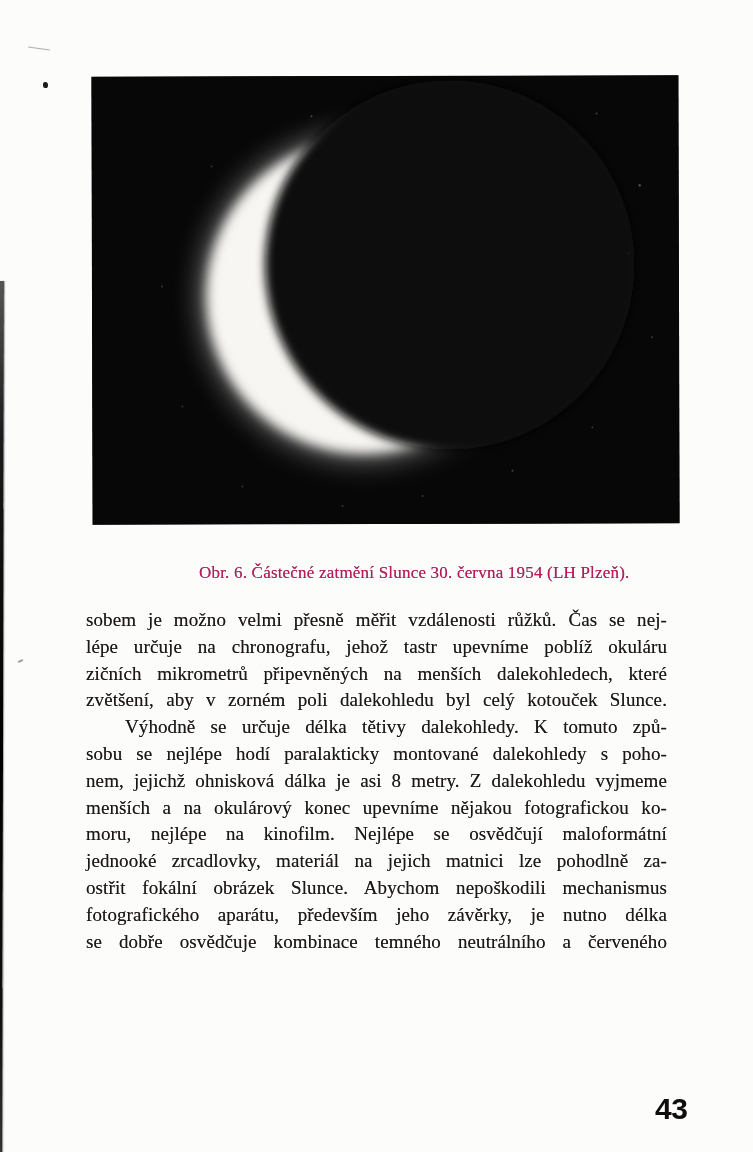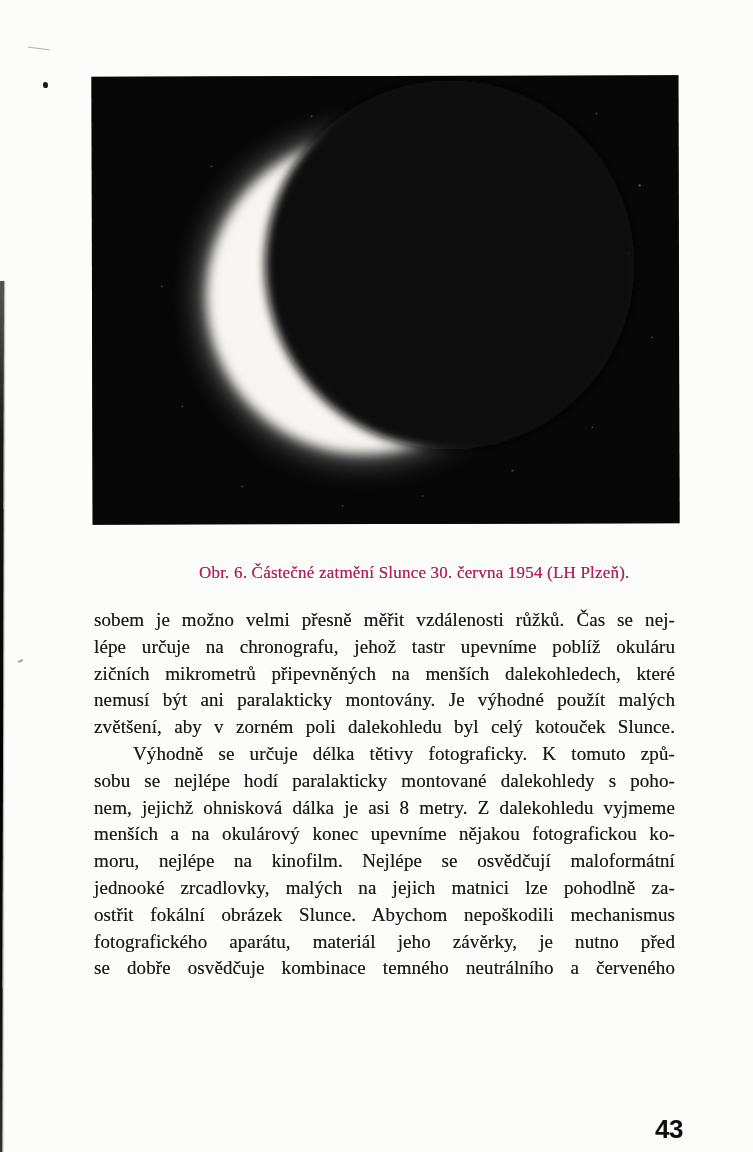--- a/index.html
+++ b/index.html
@@ -34,35 +34,33 @@
   
   .text-block {
     position: absolute;
     left: 86px; top: 607px;
     width: 581px;
     font-size: 19px;
     line-height: 26.8px;
     letter-spacing: 0.1px;
     color: #1b1816;
     text-shadow: 0 0 0.45px rgba(20,16,12,0.6);
-    margin-left: 8px;
   }
   .line { text-align: justify; text-align-last: justify; }
   .line.indent { padding-left: 39px; }
   
   .folio {
     position: absolute;
     left: 655px; top: 1092px;
     width: 24px;
     font-family: "Liberation Sans", sans-serif;
     font-weight: 700;
-    font-size: 26px;
+    font-size: 30px;
     letter-spacing: -0.5px;
     color: #100e0c;
-    margin-top: 22px;
   }
   
   .edge-line {
     position: absolute;
     left: 0; top: 281px;
     width: 4px; height: 871px;
     background: linear-gradient(180deg, #555 0%, #1a1a1a 18%, #000 55%, #111 85%, #333 100%);
     box-shadow: 1px 0 1.2px rgba(0,0,0,0.35);
     transform: rotate(0.12deg);
     transform-origin: top left;
@@ -139,30 +137,29 @@
     </g>
   </svg>
 </div>
 
 <div class="caption">Obr. 6. Částečné zatmění Slunce 30. června 1954 (LH Plzeň).</div>
 
 <div class="text-block">
     <div class="line">sobem je možno velmi přesně měřit vzdálenosti růžků. Čas se nej-</div>
     <div class="line">lépe určuje na chronografu, jehož tastr upevníme poblíž okuláru</div>
     <div class="line">zičních mikrometrů připevněných na menších dalekohledech, které</div>
-    <div class="line">nemusí být ani paralakticky montovány. Je výhodné použít malých</div>
     <div class="line">zvětšení, aby v zorném poli dalekohledu byl celý kotouček Slunce.</div>
-    <div class="line indent">Výhodně se určuje délka tětivy fotograficky. K tomuto způ-</div>
+    <div class="line indent">Výhodně se určuje délka tětivy dalekohledy. K tomuto způ-</div>
     <div class="line">sobu se nejlépe hodí paralakticky montované dalekohledy s poho-</div>
     <div class="line">nem, jejichž ohnisková dálka je asi 8 metry. Z dalekohledu vyjmeme</div>
     <div class="line">menších a na okulárový konec upevníme nějakou fotografickou ko-</div>
     <div class="line">moru, nejlépe na kinofilm. Nejlépe se osvědčují maloformátní</div>
-    <div class="line">jednooké zrcadlovky, malých na jejich matnici lze pohodlně za-</div>
+    <div class="line">jednooké zrcadlovky, materiál na jejich matnici lze pohodlně za-</div>
     <div class="line">ostřit fokální obrázek Slunce. Abychom nepoškodili mechanismus</div>
-    <div class="line">fotografického aparátu, materiál jeho závěrky, je nutno před</div>
+    <div class="line">fotografického aparátu, především jeho závěrky, je nutno délka</div>
     <div class="line">se dobře osvědčuje kombinace temného neutrálního a červeného</div>
   </div>
 
 <div class="folio">43</div>
 
 <div class="edge-line"></div>
 <div class="dot-artifact"></div>
 <div class="hairline-artifact"></div>
 <div class="speck-artifact"></div>
 

